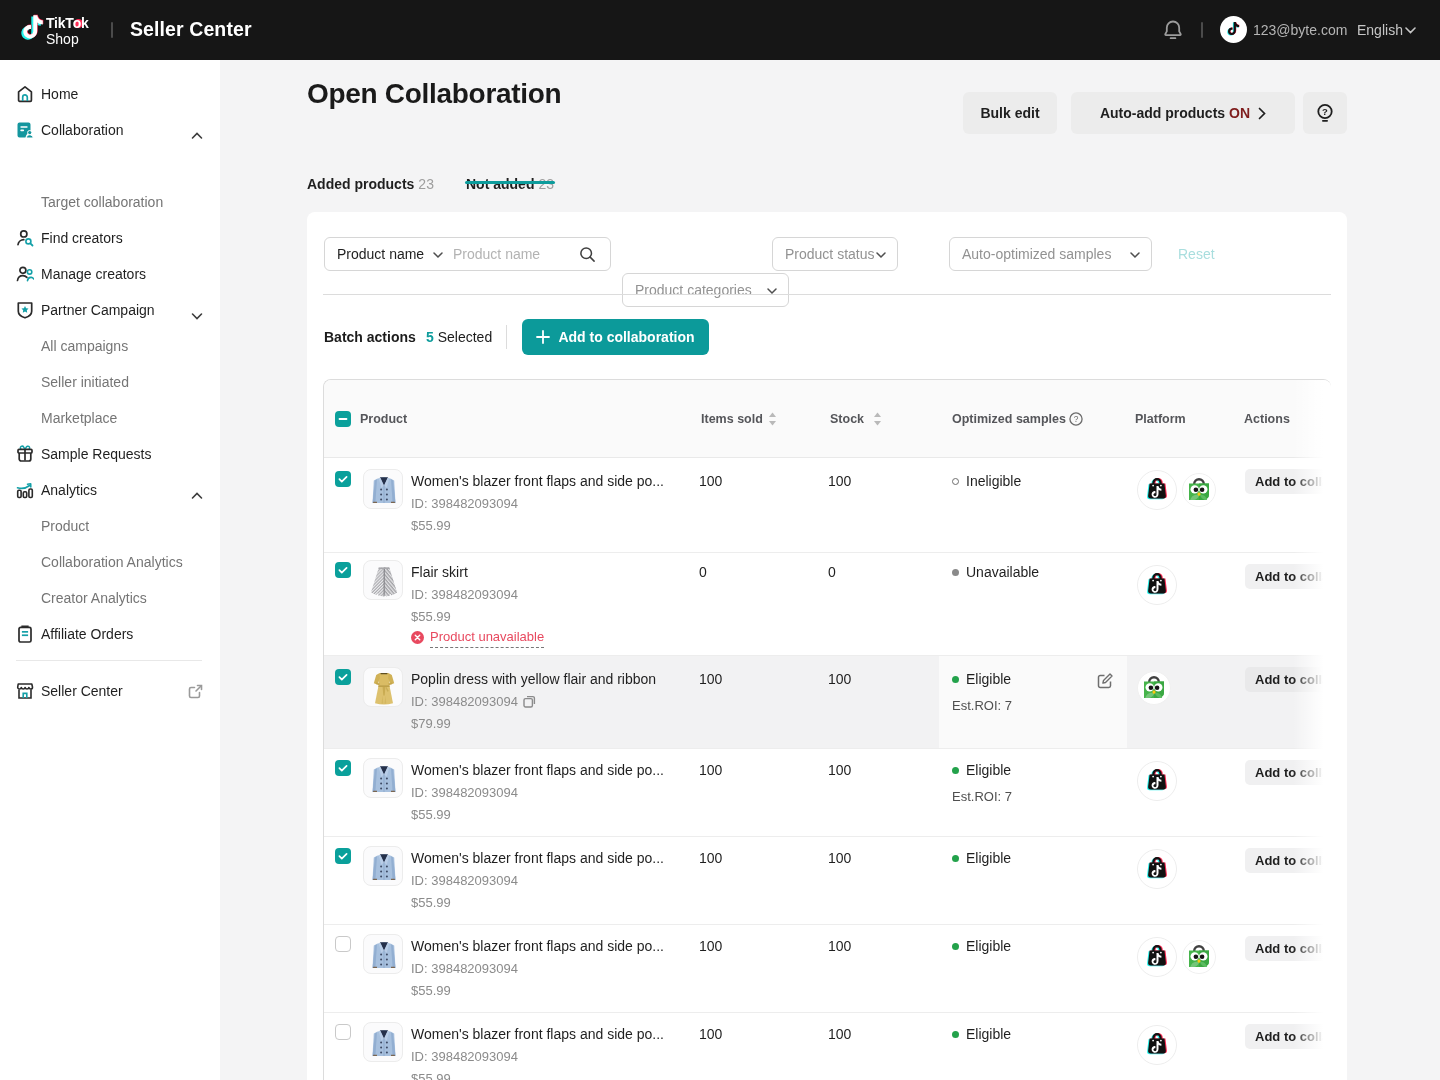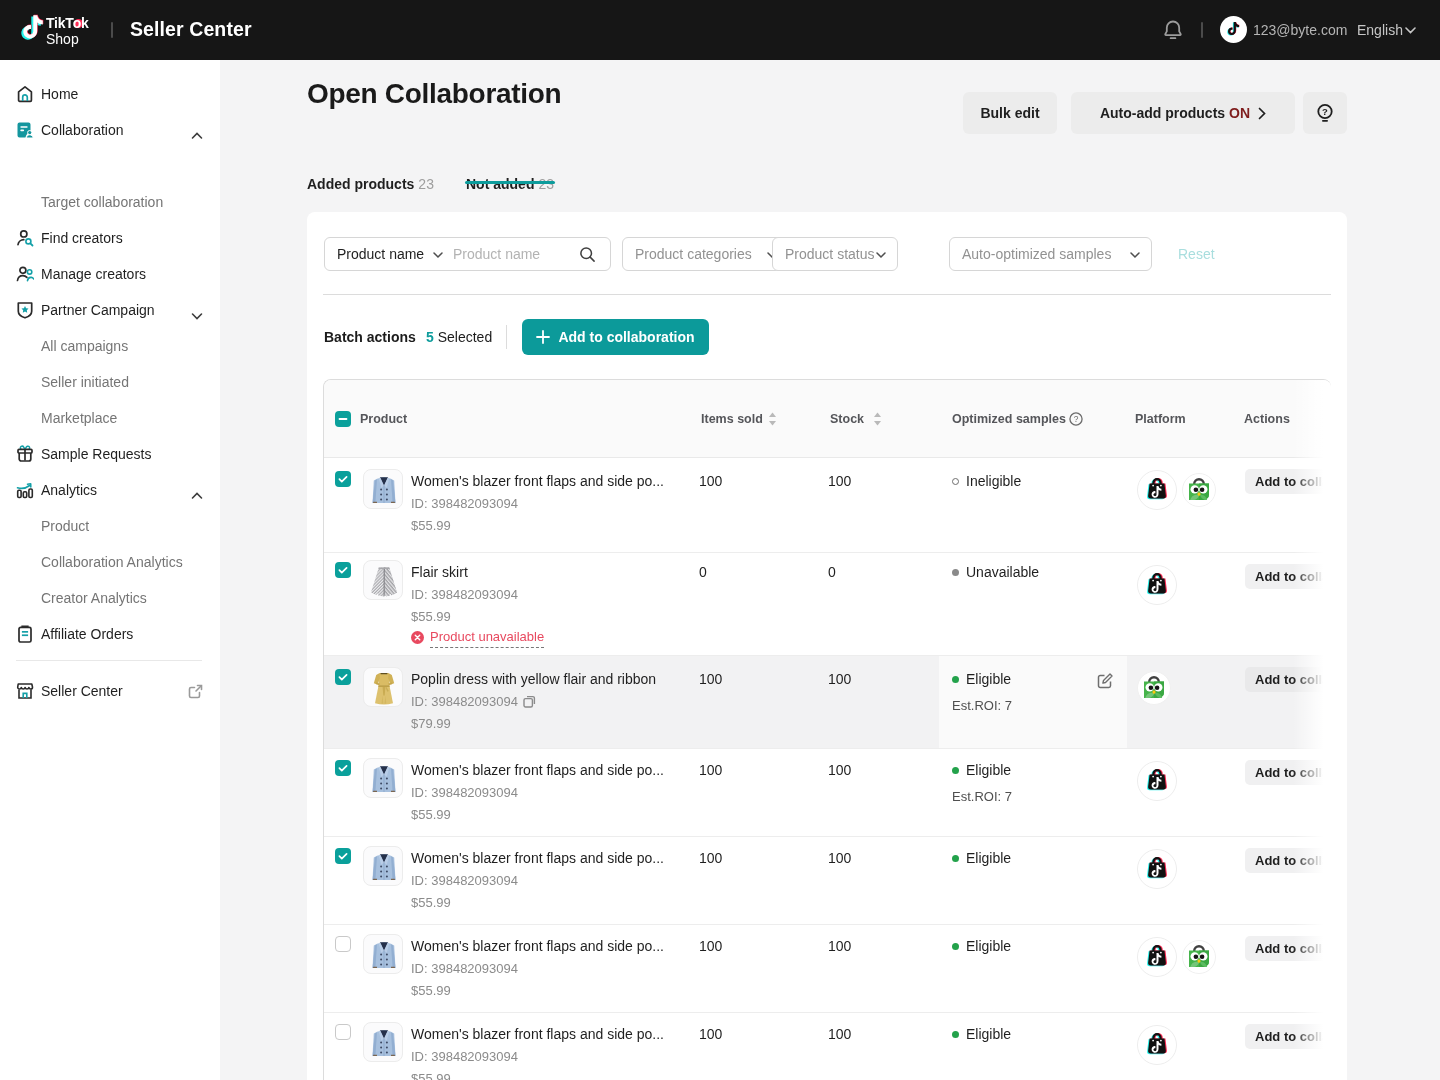--- a/index.html
+++ b/index.html
@@ -42,21 +42,21 @@
 .tab { position:absolute; top:176px; font-size:14px; font-weight:700; color:#1f1f1f; }
 .tab .cnt { color:#9e9e9e; font-weight:400; margin-left:4px; }
 #tabline { position:absolute; left:465px; top:181px; width:90px; height:3px; background:#0d9c9c; border-radius:2px; }
 
 
 #card { position:absolute; left:307px; top:212px; width:1040px; height:880px; background:#fff; border-radius:8px; }
 .fbox { position:absolute; top:25px; height:34px; border:1px solid #d6d6d6; border-radius:6px; background:#fff; }
 .fbox .ph { position:absolute; top:50%; transform:translateY(-50%); font-size:14px; color:#929292; white-space:nowrap; }
 #fsearch { left:17px; width:287px; }
 #fsearch .lab { position:absolute; left:12px; top:50%; transform:translateY(-50%); font-size:14px; font-weight:500; color:#1f1f1f; }
-#fsel1 { left:315px; width:167px; }
+#fsel1 { left:315px; width:167px;margin-top:36px; }
 #fsel2 { left:465px; width:126px; }
 #fsel3 { left:642px; width:203px; }
 #reset { position:absolute; left:871px; top:34px; font-size:14px; font-weight:500; color:#a9dede; }
 #fdiv { position:absolute; left:16px; top:82px; width:1008px; height:1px; background:#dcdcdc; }
 #batch { position:absolute; left:17px; top:117px; font-size:14px; font-weight:700; color:#1c1c1c; }
 #sel5 { position:absolute; left:119px; top:117px; font-size:14px; color:#1c1c1c; }
 #sel5 b { color:#0d9c9c; font-weight:700; }
 #bdiv { position:absolute; left:199px; top:113px; width:1px; height:24px; background:#dcdcdc; }
 #addbtn { position:absolute; left:215px; top:107px; width:187px; height:36px; background:#0c9a9a; border-radius:6px; color:#fff; font-size:14px; font-weight:700; display:flex; align-items:center; justify-content:center; }
 #addbtn svg { margin-right:8px; }

